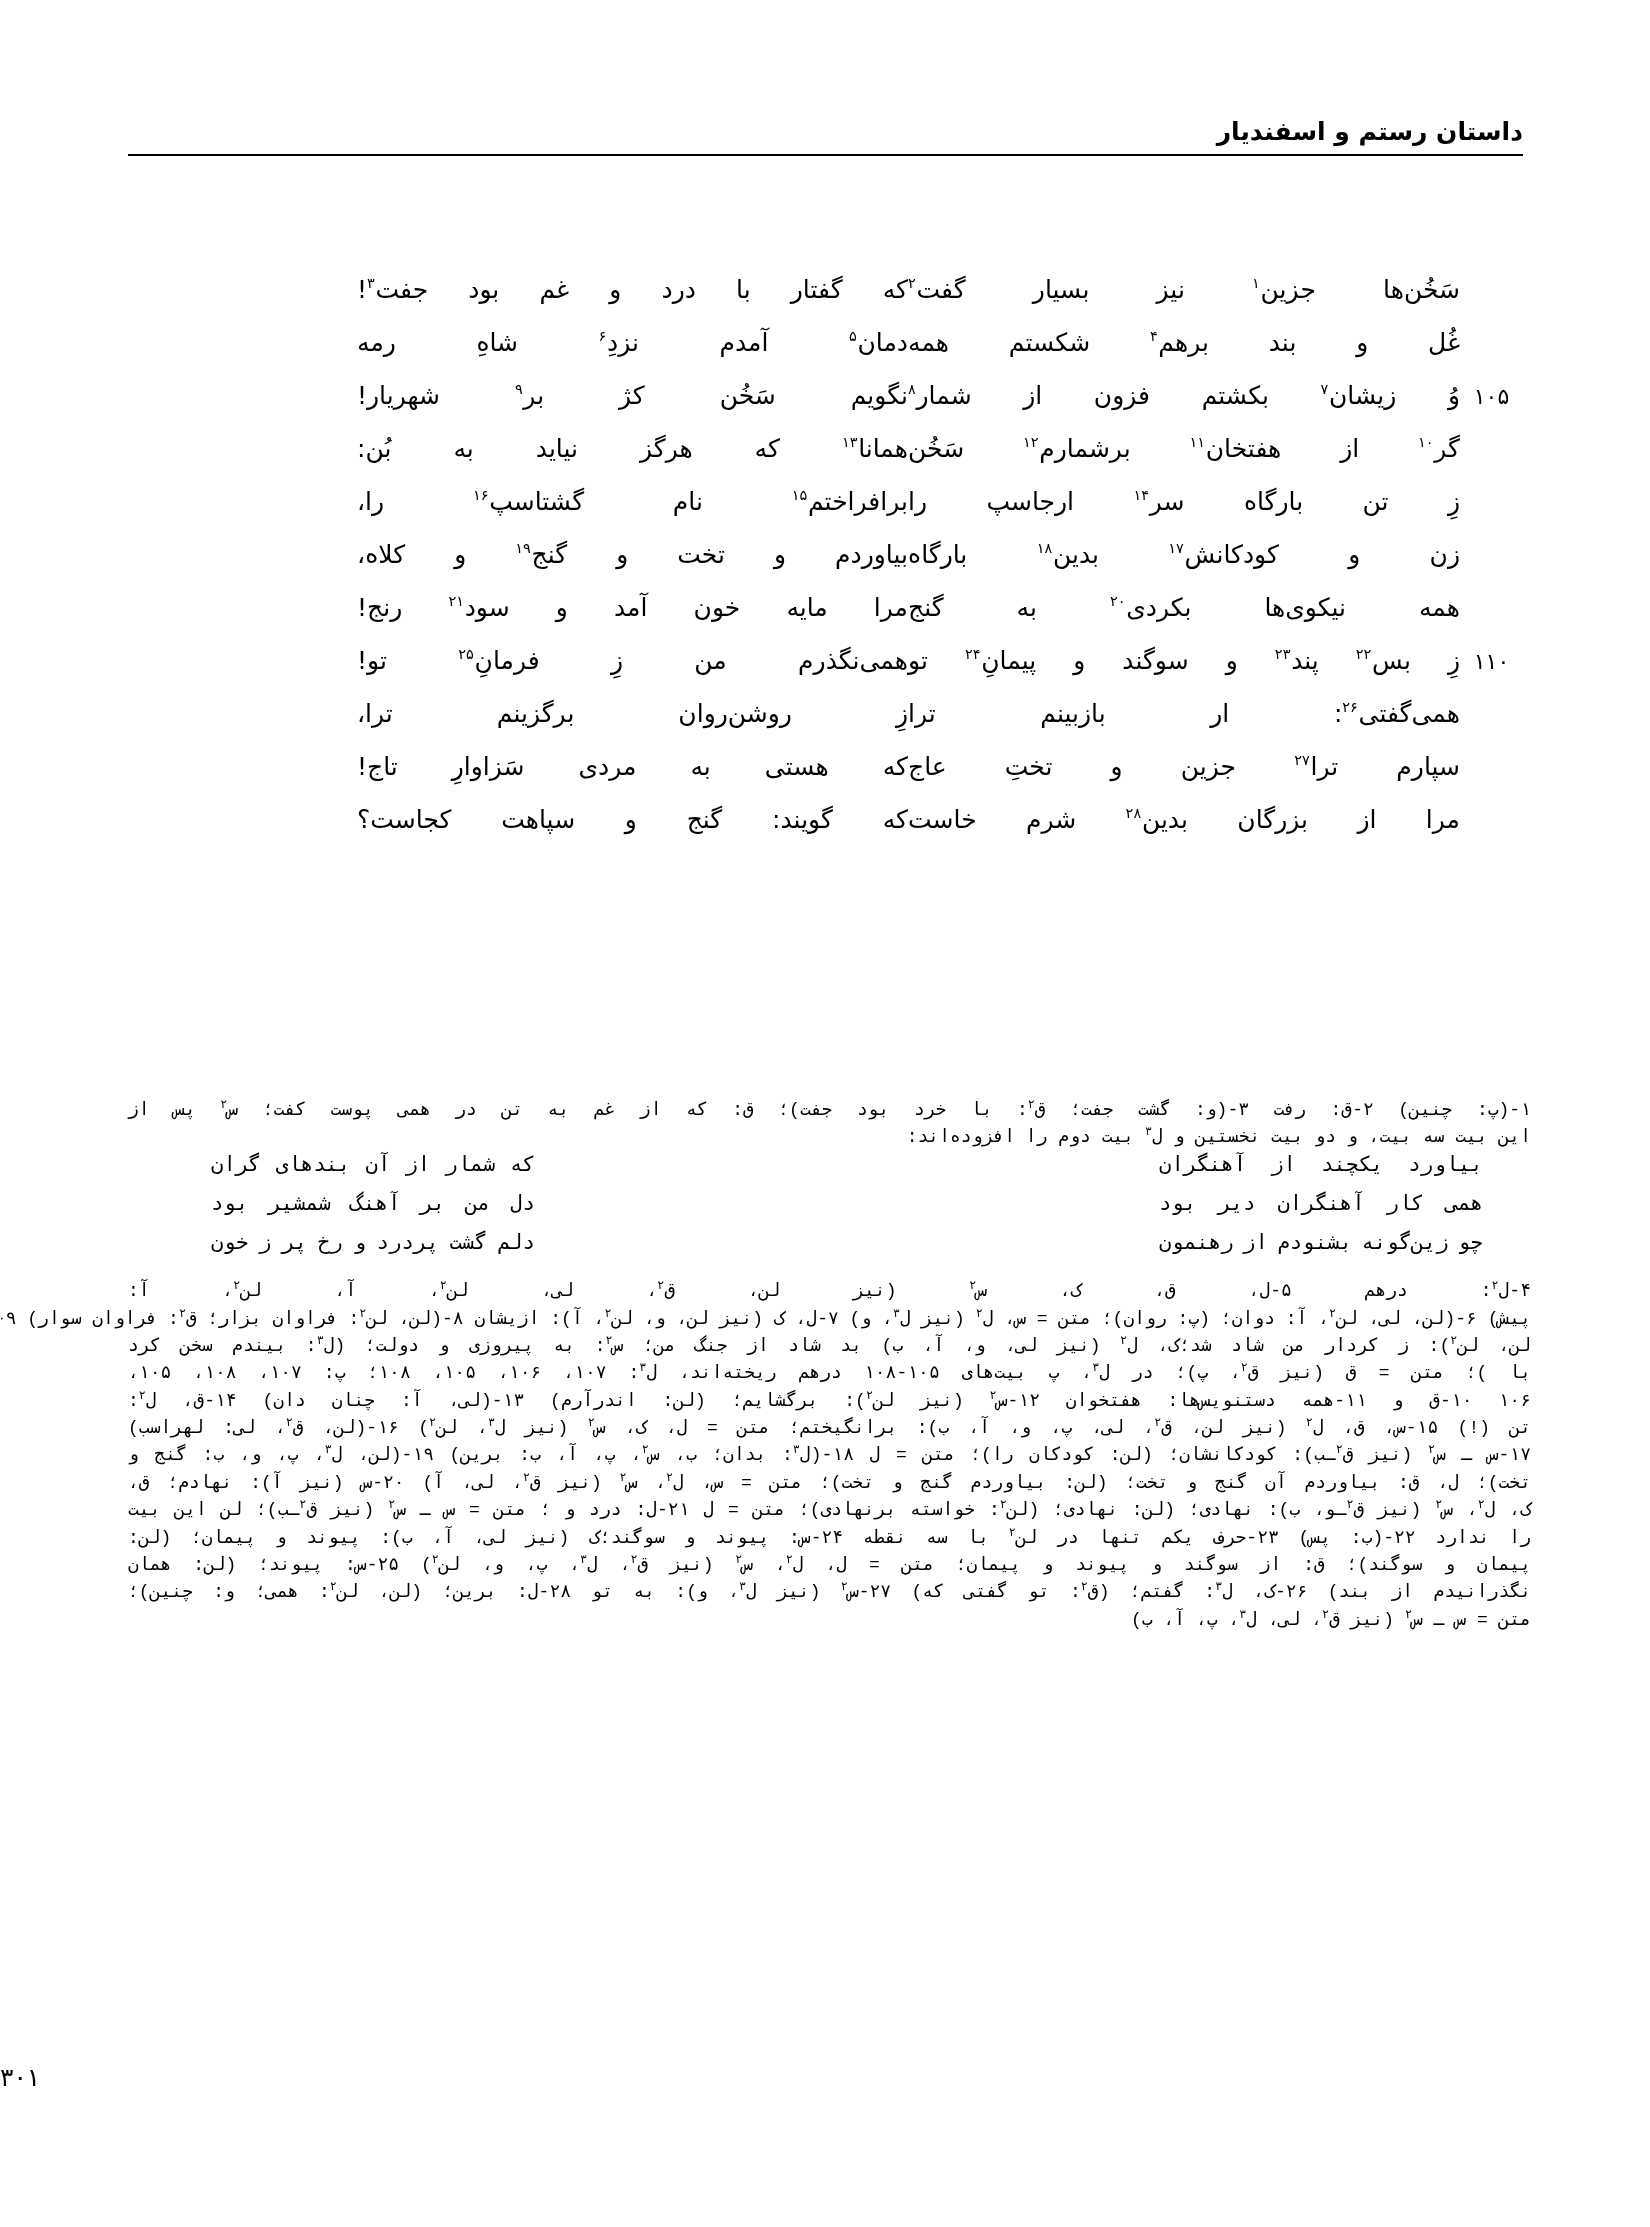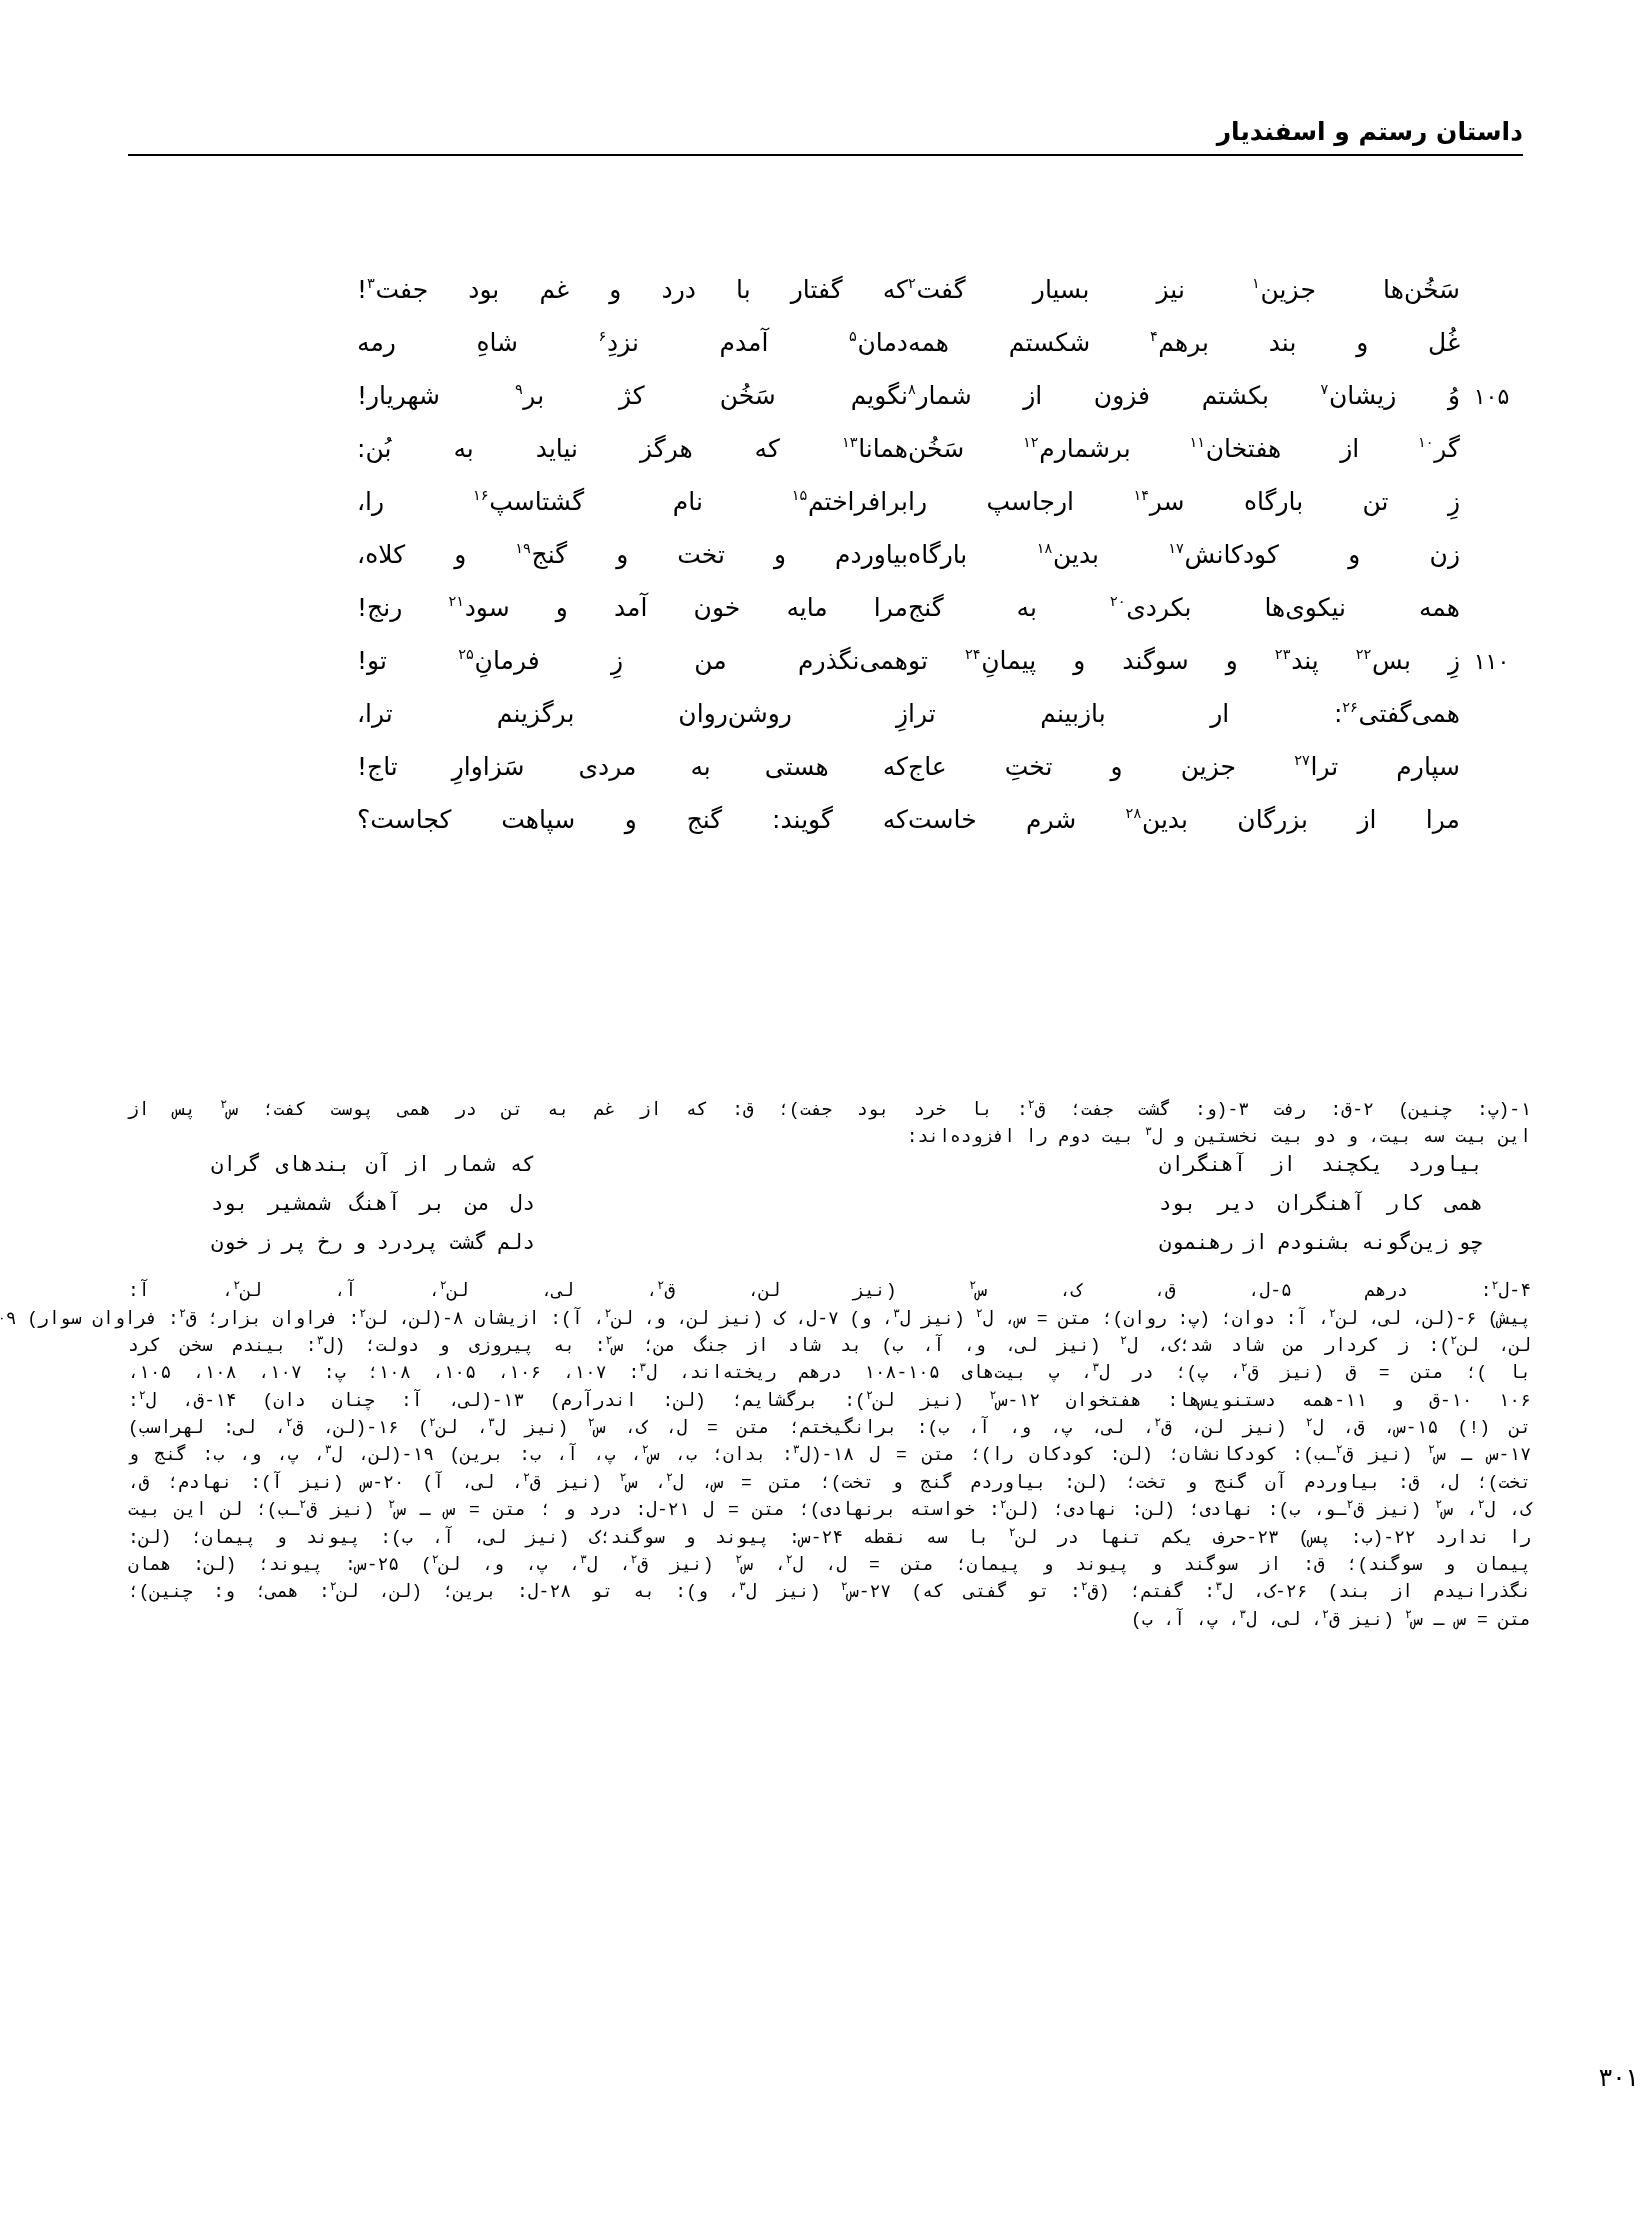--- a/index.html
+++ b/index.html
@@ -137,22 +137,22 @@
     display: flex;
     justify-content: space-between;
     direction: rtl;
   }
 
   
   .folio {
     position: absolute;
     top: 2063px;
     left: 0;
-    right: 12px;
-    text-align: right;
+    right: 0;
+    text-align: left;
     font-size: 25px;
     direction: rtl;
   }
 </style>
 </head>
 <body>
 
 <div class="page">
 
   <div class="header-zone">

